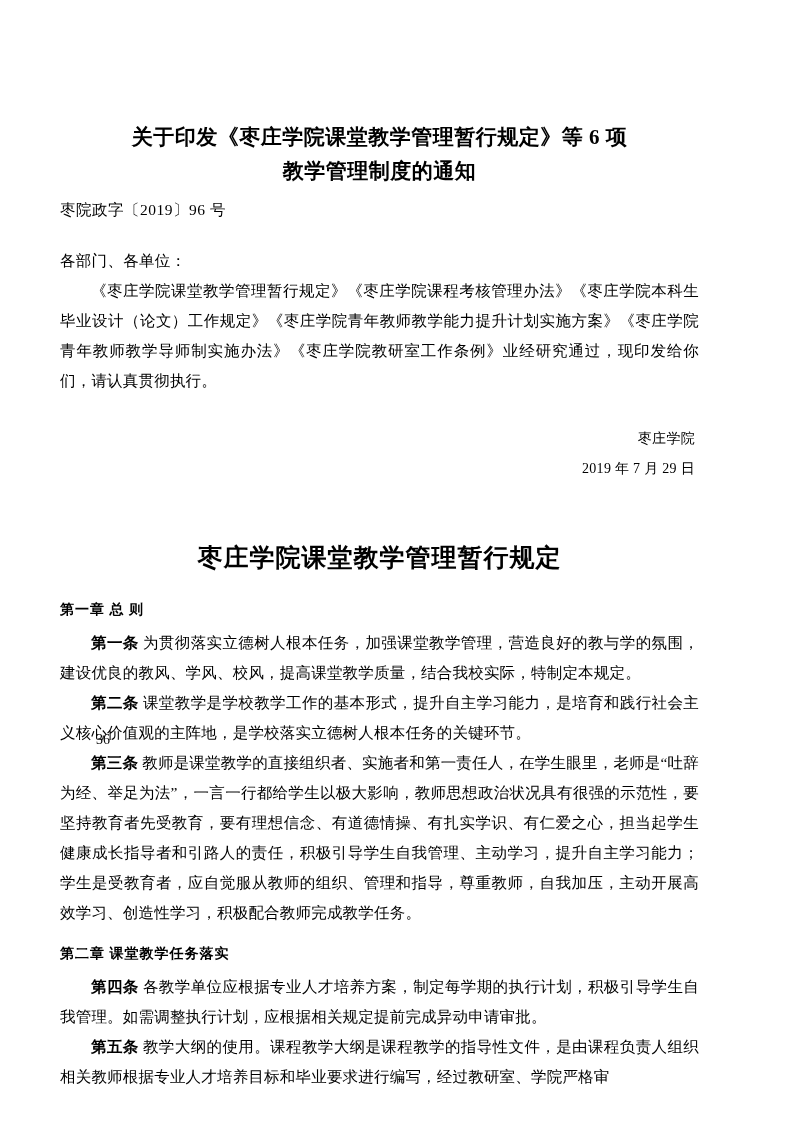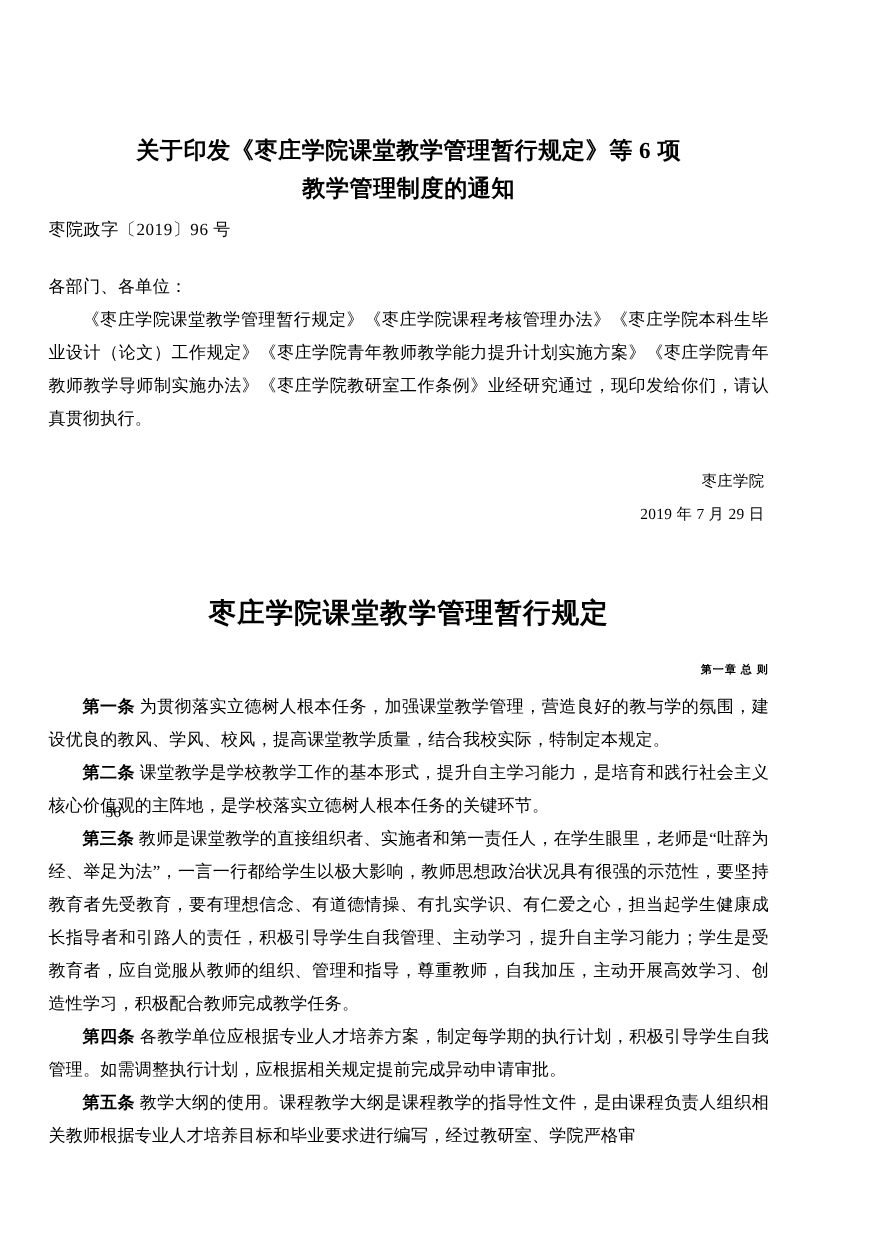--- a/index.html
+++ b/index.html
@@ -11,21 +11,21 @@
     width: 795px;
     height: 1124px;
     font-family: "Liberation Serif", "DejaVu Serif", serif;
     color: #000000;
     position: relative;
   }
   .page {
     width: 795px;
     height: 791px;
     box-sizing: border-box;
-    padding: 120px 96px 40px 44px;
+    padding: 120px 96px 40px 60px;
     position: relative;
   }
   .doc-title {
     text-align: center;
     font-size: 21px;
     font-weight: bold;
     line-height: 34px;
     letter-spacing: 0.5px;
     margin: 0 0 2px 0;
   }
@@ -67,22 +67,22 @@
   .section-title {
     text-align: center;
     font-size: 25px;
     font-weight: bold;
     line-height: 32px;
     margin-top: 58px;
     margin-bottom: 20px;
     letter-spacing: 1px;
   }
   .chapter-title {
-    text-align: right;
-    font-size: 10px;
+    text-align: left;
+    font-size: 14px;
     font-weight: bold;
     line-height: 32px;
     margin-top: 18px;
     margin-bottom: 2px;
     letter-spacing: 1px;
   }
   .chapter-title.tight {
     margin-top: 10px;
   }
   .art-label {
@@ -120,20 +120,21 @@
   <h2 class="section-title">枣庄学院课堂教学管理暂行规定</h2>
 
   <h3 class="chapter-title">第一章 总 则</h3>
 
   <p class="body-par"><span class="art-label">第一条</span> <span>为贯彻落实立德树人根本任务，加强课堂教学管理，营造良好的教与学的氛围，建设优良的教风、学风、校风，提高课堂教学质量，结合我校实际，特制定本规定。</span></p>
 
   <p class="body-par"><span class="art-label">第二条</span> <span>课堂教学是学校教学工作的基本形式，提升自主学习能力，是培育和践行社会主义核心价值观的主阵地，是学校落实立德树人根本任务的关键环节。</span></p>
 
   <p class="body-par"><span class="art-label">第三条</span> <span>教师是课堂教学的直接组织者、实施者和第一责任人，在学生眼里，老师是“吐辞为经、举足为法”，一言一行都给学生以极大影响，教师思想政治状况具有很强的示范性，要坚持教育者先受教育，要有理想信念、有道德情操、有扎实学识、有仁爱之心，担当起学生健康成长指导者和引路人的责任，积极引导学生自我管理、主动学习，提升自主学习能力；学生是受教育者，应自觉服从教师的组织、管理和指导，尊重教师，自我加压，主动开展高效学习、创造性学习，积极配合教师完成教学任务。</span></p>
 
+  <h3 class="chapter-title tight">第二章 课堂教学任务落实</h3>
 
   <p class="body-par"><span class="art-label">第四条</span> <span>各教学单位应根据专业人才培养方案，制定每学期的执行计划，积极引导学生自我管理。如需调整执行计划，应根据相关规定提前完成异动申请审批。</span></p>
 
   <p class="body-par"><span class="art-label">第五条</span> <span>教学大纲的使用。课程教学大纲是课程教学的指导性文件，是由课程负责人组织相关教师根据专业人才培养目标和毕业要求进行编写，经过教研室、学院严格审</span></p>
 
   <div class="page-number">36</div>
 
 </div>
 
 </body></html>

